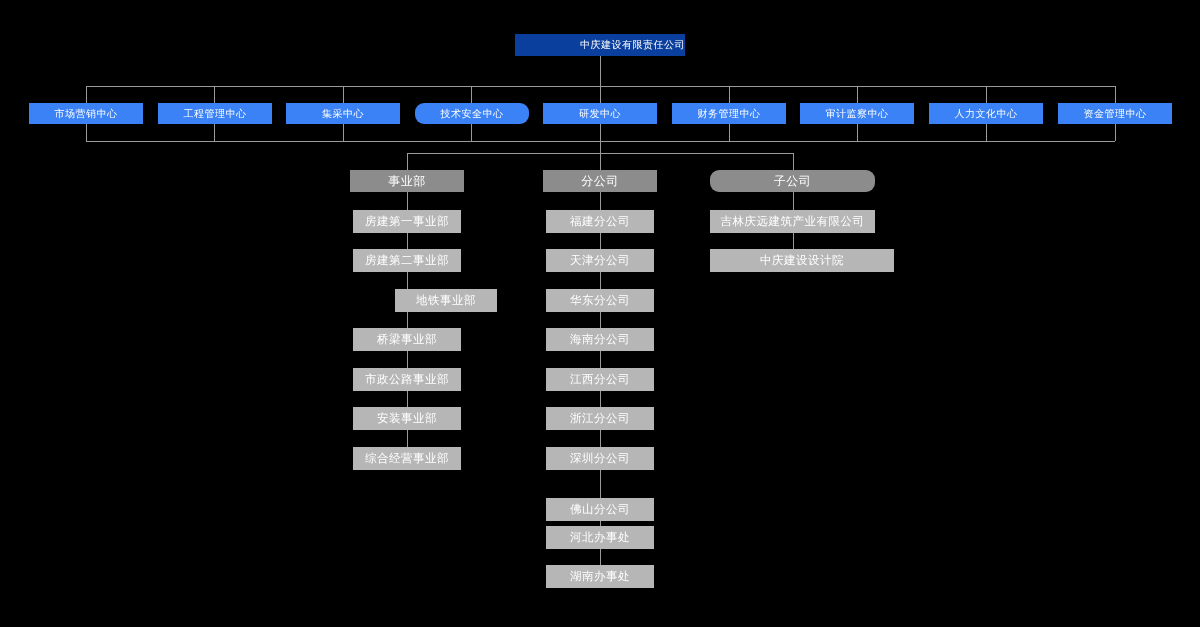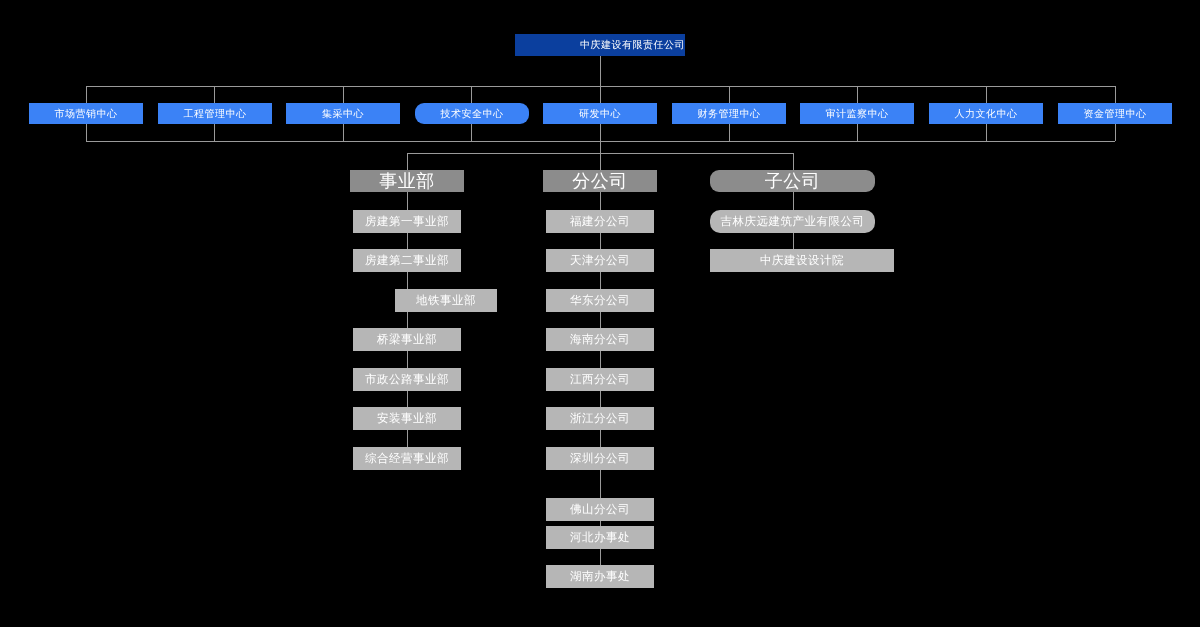--- a/index.html
+++ b/index.html
@@ -37,21 +37,21 @@
     background: #0b3f9e;
     font-size: 10px;
     justify-content: flex-end;
   }
   .node-dept {
     background: #3b82f6;
     font-size: 10px;
   }
   .node-group {
     background: #8c8c8c;
-    font-size: 18px;
+    font-size: 12px;
   }
   .node-child {
     background: #b6b6b6;
     font-size: 11.5px;
   }
   .line {
     position: absolute;
     background: #9a9a9a;
   }
   .line-v { width: 1px; }
@@ -190,20 +190,20 @@
   <div class="node node-child" style="left:546px; top:565px; width:108px; height:23px;">
     <span>湖南办事处</span>
   </div>
 
   <div class="node node-group" style="left:710px; top:170px; width:165px; height:22px;border-radius:9px;">
     <span>子公司</span>
   </div>
 
   <div class="line line-v" style="left:793px; top:192px; height:70px;"></div>
 
-  <div class="node node-child" style="left:710px; top:210px; width:165px; height:23px;border-radius:10px;">
+  <div class="node node-child" style="left:710px; top:210px; width:165px; height:23px;">
     <span>吉林庆远建筑产业有限公司</span>
   </div>
   <div class="node node-child" style="left:710px; top:249px; width:184px; height:23px;">
     <span>中庆建设设计院</span>
   </div>
 
 </div>
 
 </body></html>

